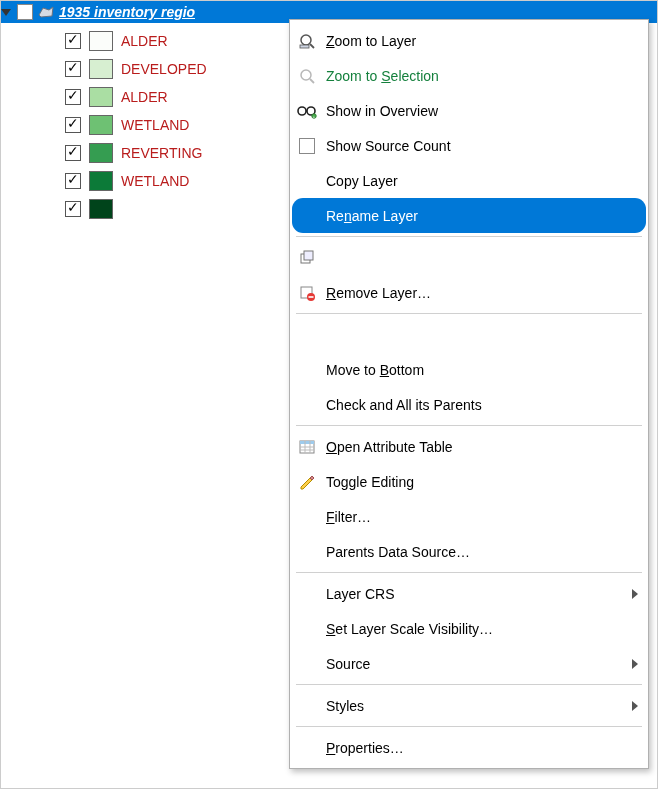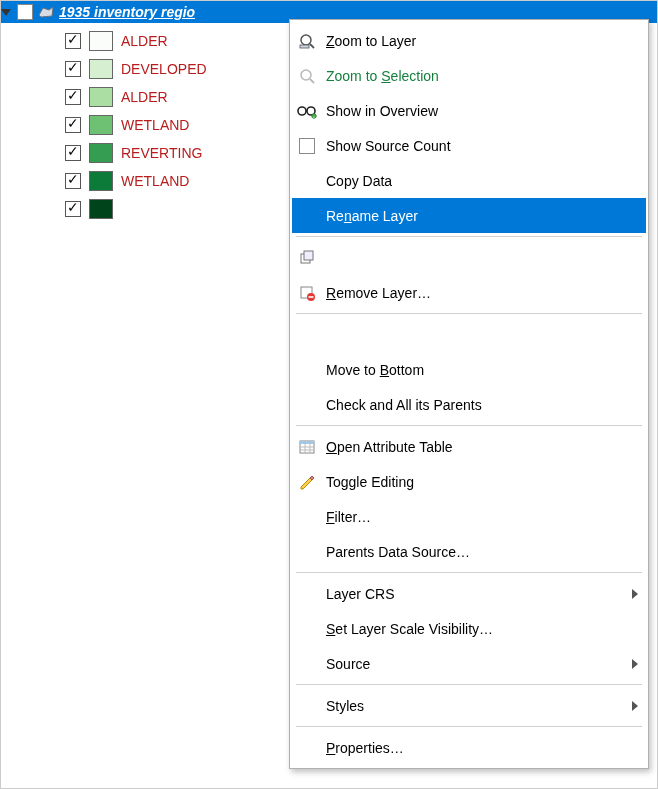--- a/index.html
+++ b/index.html
@@ -117,20 +117,21 @@
   .menu-item .mi-label u { text-decoration: underline; }
   .menu-item .submenu-arrow {
     width: 0; height: 0;
     border-top: 5px solid transparent;
     border-bottom: 5px solid transparent;
     border-left: 6px solid #555;
   }
   .menu-item.highlight {
     background: #0078d7;
     color: #fff;
+    border-radius: 11px;
   }
   .menu-sep {
     height: 1px;
     background: #d0d0d0;
     margin: 3px 4px;
   }
   .mi-checkbox {
     width: 16px; height: 16px;
     border: 1px solid #888;
     background: #fff;
@@ -223,21 +224,21 @@
       <span class="mi-label">Show in Overview</span>
     </div>
     <div class="menu-item">
       <span class="mi-icon">
         <span class="mi-checkbox"></span>
       </span>
       <span class="mi-label">Show Source Count</span>
     </div>
     <div class="menu-item">
       <span class="mi-icon"></span>
-      <span class="mi-label">Copy Data</span>
+      <span class="mi-label">Copy Layer</span>
     </div>
     <div class="menu-item highlight">
       <span class="mi-icon"></span>
       <span class="mi-label">Re<u>n</u>ame Layer</span>
     </div>
     <div class="menu-sep"></div>
     <div class="menu-item">
       <span class="mi-icon">
         <svg width="18" height="18" viewBox="0 0 18 18">
           <rect x="3" y="5" width="9" height="9" fill="#fff" stroke="#777"></rect>

